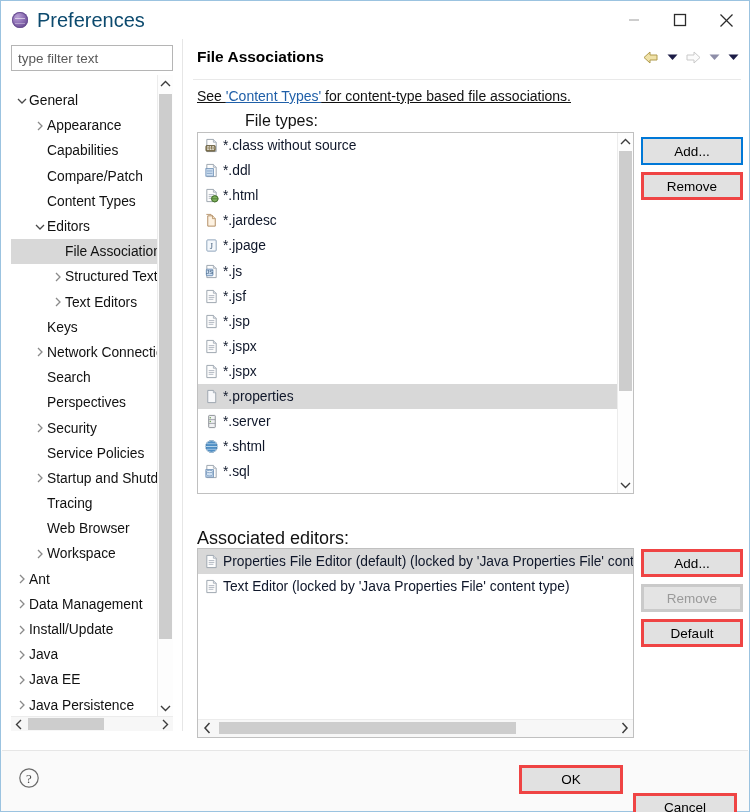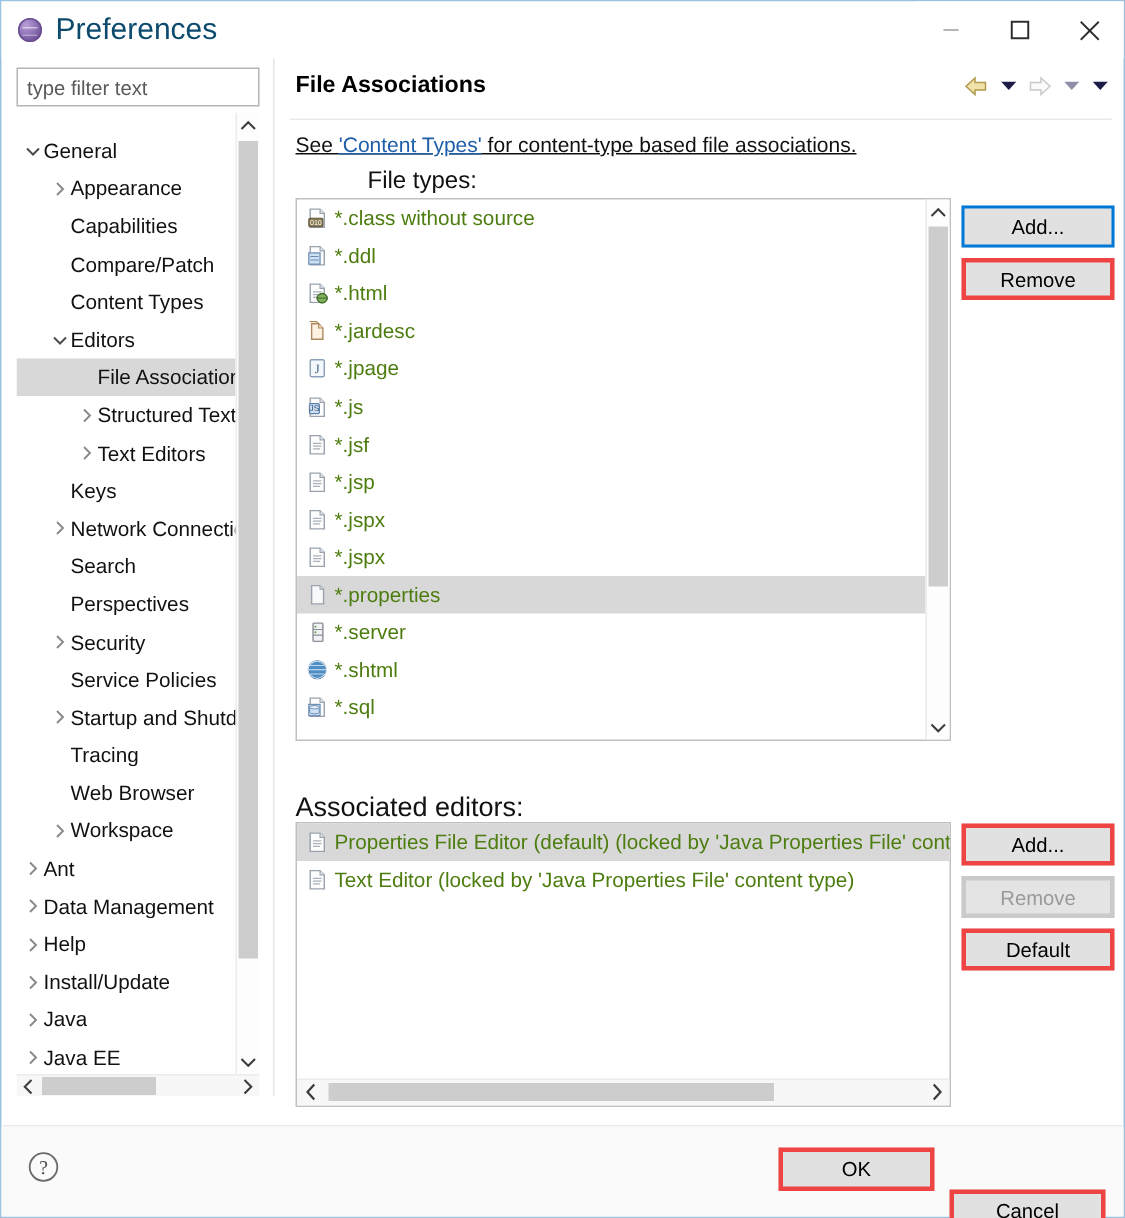--- a/index.html
+++ b/index.html
@@ -122,21 +122,21 @@
   .ftypes-label{position:absolute;left:196px;top:111px;font-size:16px;color:#111;margin-left:48px;}
 
   
   .list1{
     position:absolute;left:196px;top:131px;width:437px;height:362px;
     border:1px solid #c0c0c0;background:#ffffff;box-sizing:border-box;overflow:hidden;
   }
   .list1-clip{position:absolute;left:0;top:0;width:420px;height:360px;overflow:hidden;}
   .lrow{
     height:25.1px;display:flex;align-items:center;padding-left:4px;white-space:nowrap;
-    font-size:13.8px;color:#4d7c0f;
+    font-size:13.8px;color:#0f172a;
   }
   .lrow.sel{background:#d8d8d8;}
   .licon{width:18px;min-width:18px;height:16px;margin-right:3px;display:flex;align-items:center;justify-content:center;}
   .licon svg{display:block;}
 
   .btn{
     border:3px solid #ef4444;background:#e1e1e1;color:#000;
     font-family:"Liberation Sans", sans-serif;font-size:13.5px;
     display:flex;align-items:center;justify-content:center;
     box-sizing:border-box;
@@ -333,28 +333,20 @@
               </svg>
             </span>
             <span class="tlabel">Data Management</span>
           </div>
           <div class="trow lvl0">
             <span class="twist">
               <svg width="8" height="10" viewBox="0 0 8 10">
                 <polyline points="2,1 6,5 2,9" fill="none" stroke="#8a8a8a" stroke-width="1.3"></polyline>
               </svg>
             </span>
-            <span class="tlabel">Help</span>
-          </div>
-          <div class="trow lvl0">
-            <span class="twist">
-              <svg width="8" height="10" viewBox="0 0 8 10">
-                <polyline points="2,1 6,5 2,9" fill="none" stroke="#8a8a8a" stroke-width="1.3"></polyline>
-              </svg>
-            </span>
             <span class="tlabel">Install/Update</span>
           </div>
           <div class="trow lvl0">
             <span class="twist">
               <svg width="8" height="10" viewBox="0 0 8 10">
                 <polyline points="2,1 6,5 2,9" fill="none" stroke="#8a8a8a" stroke-width="1.3"></polyline>
               </svg>
             </span>
             <span class="tlabel">Java</span>
           </div>

